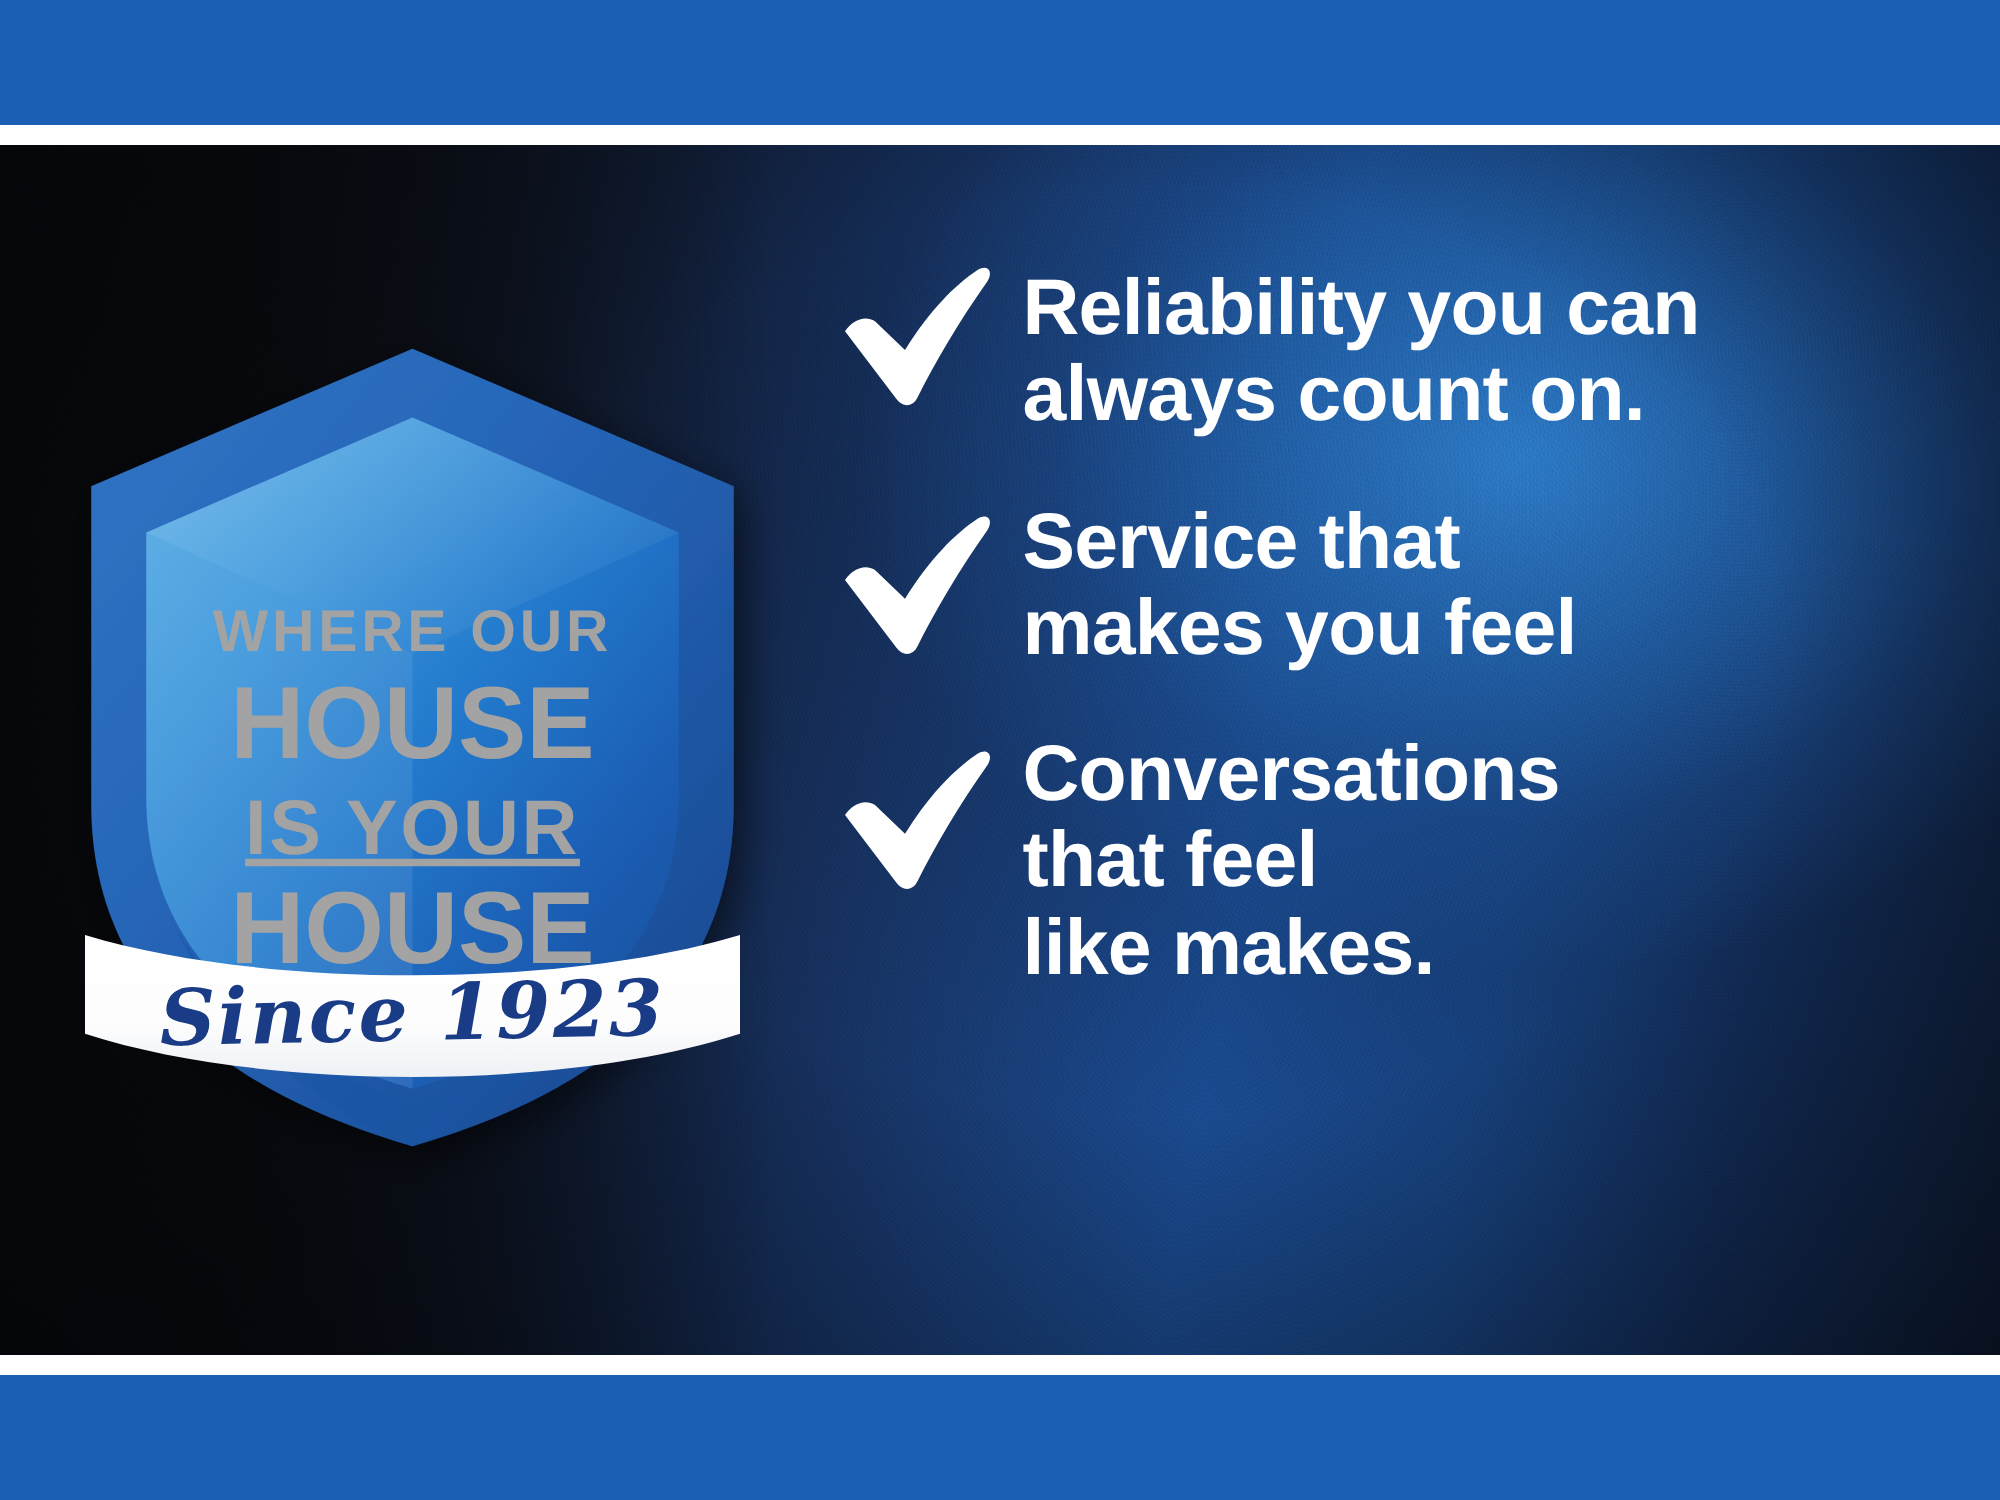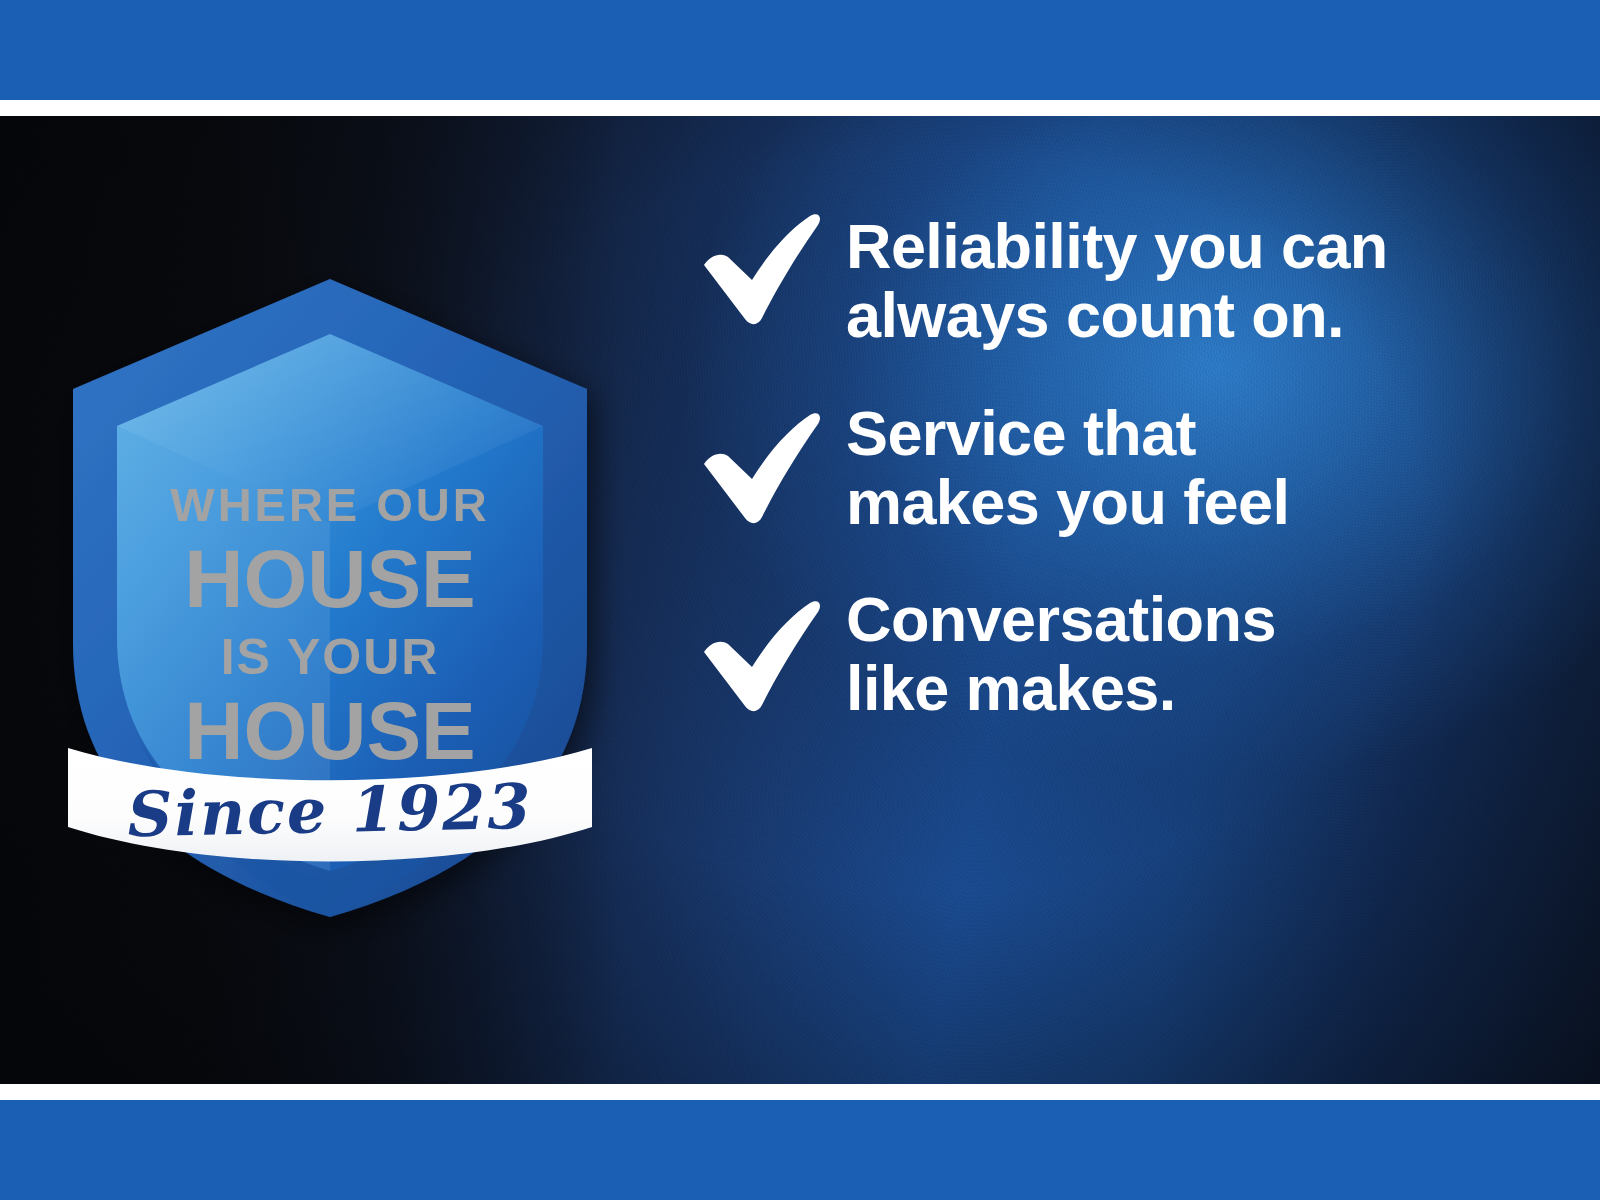--- a/index.html
+++ b/index.html
@@ -112,41 +112,41 @@
   .shield-line {
     color:#a3a3a3;
     font-family:"Liberation Sans", sans-serif;
     font-weight:bold;
     letter-spacing:.5px;
     line-height:1;
     white-space:nowrap;
   }
   .sl-1 { font-size:47px; letter-spacing:3px; margin-top:210px; }
   .sl-2 { font-size:82px; letter-spacing:0px; margin-top:10px; }
-  .sl-3 { font-size:50px; letter-spacing:2px;  margin-top:12px; }
+  .sl-3 { font-size:62px; letter-spacing:2px;  margin-top:12px;text-decoration:underline; }
   .sl-4 { font-size:82px; letter-spacing:0px; margin-top:8px; }
 
   .shield-script {
     position:absolute;
     left:0; top:503px; width:540px;
     text-align:center;
     color:#1A3C86;
     font-family:"DejaVu Serif", serif;
     font-style:italic;
     font-weight:bold;
     font-size:62px;
     letter-spacing:2px;
     transform:rotate(-1.2deg);
     pointer-events:none;
   }
 
   
   #benefits-list {
     position:absolute;
-    left:696px; top:92px;
+    left:668px; top:92px;
     width:860px;
   }
   .benefit-item {
     display:flex;
     align-items:flex-start;
     margin-bottom:44px;
   }
   .benefit-item:last-child { margin-bottom:0; }
 
   .check-icon {
@@ -315,19 +315,20 @@
                      L 56 72
                      C 76 40, 96 20, 114 8
                      C 122 3, 127 9, 122 17
                      C 100 48, 80 82, 66 110
                      C 62 118, 54 118, 49 111
                      Z" fill="#ffffff"></path>
           </svg>
         </div>
         <div class="benefit-text">
           <span class="ln">Conversations</span>
+          <span class="ln">that feel</span>
           <span class="ln">like makes.</span>
         </div>
       </div>
 
     </div>
   </div>
 </div>
 
 </body></html>

